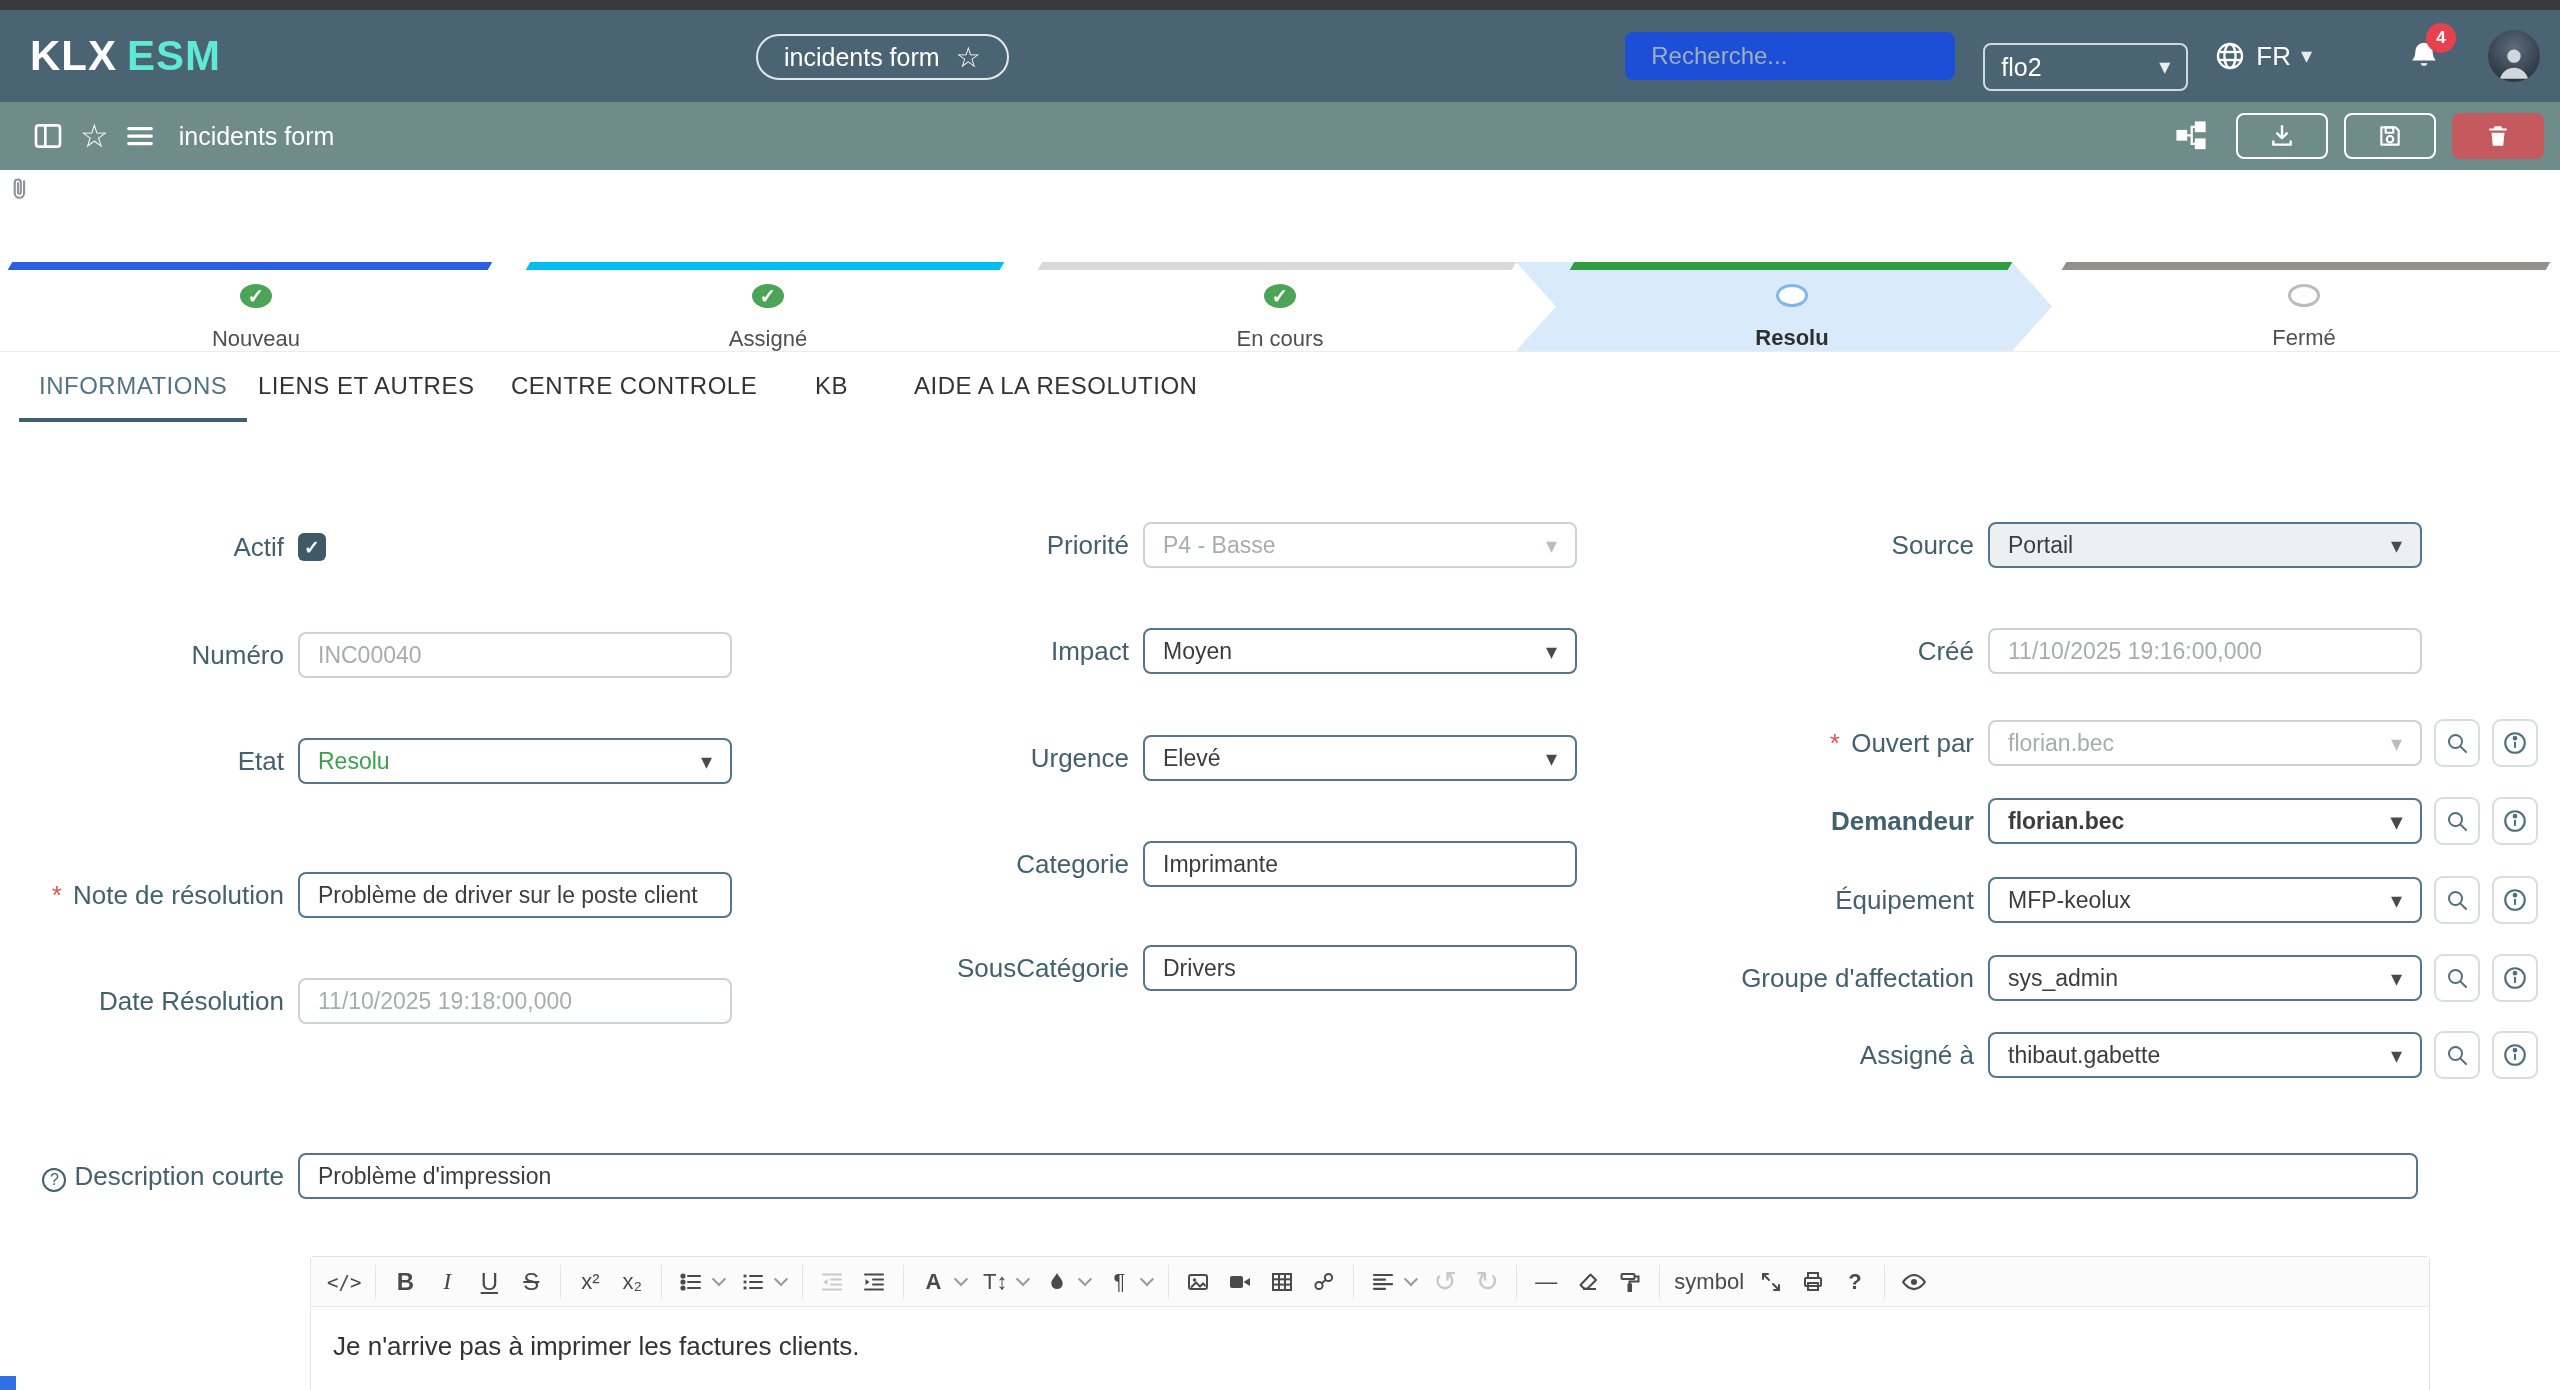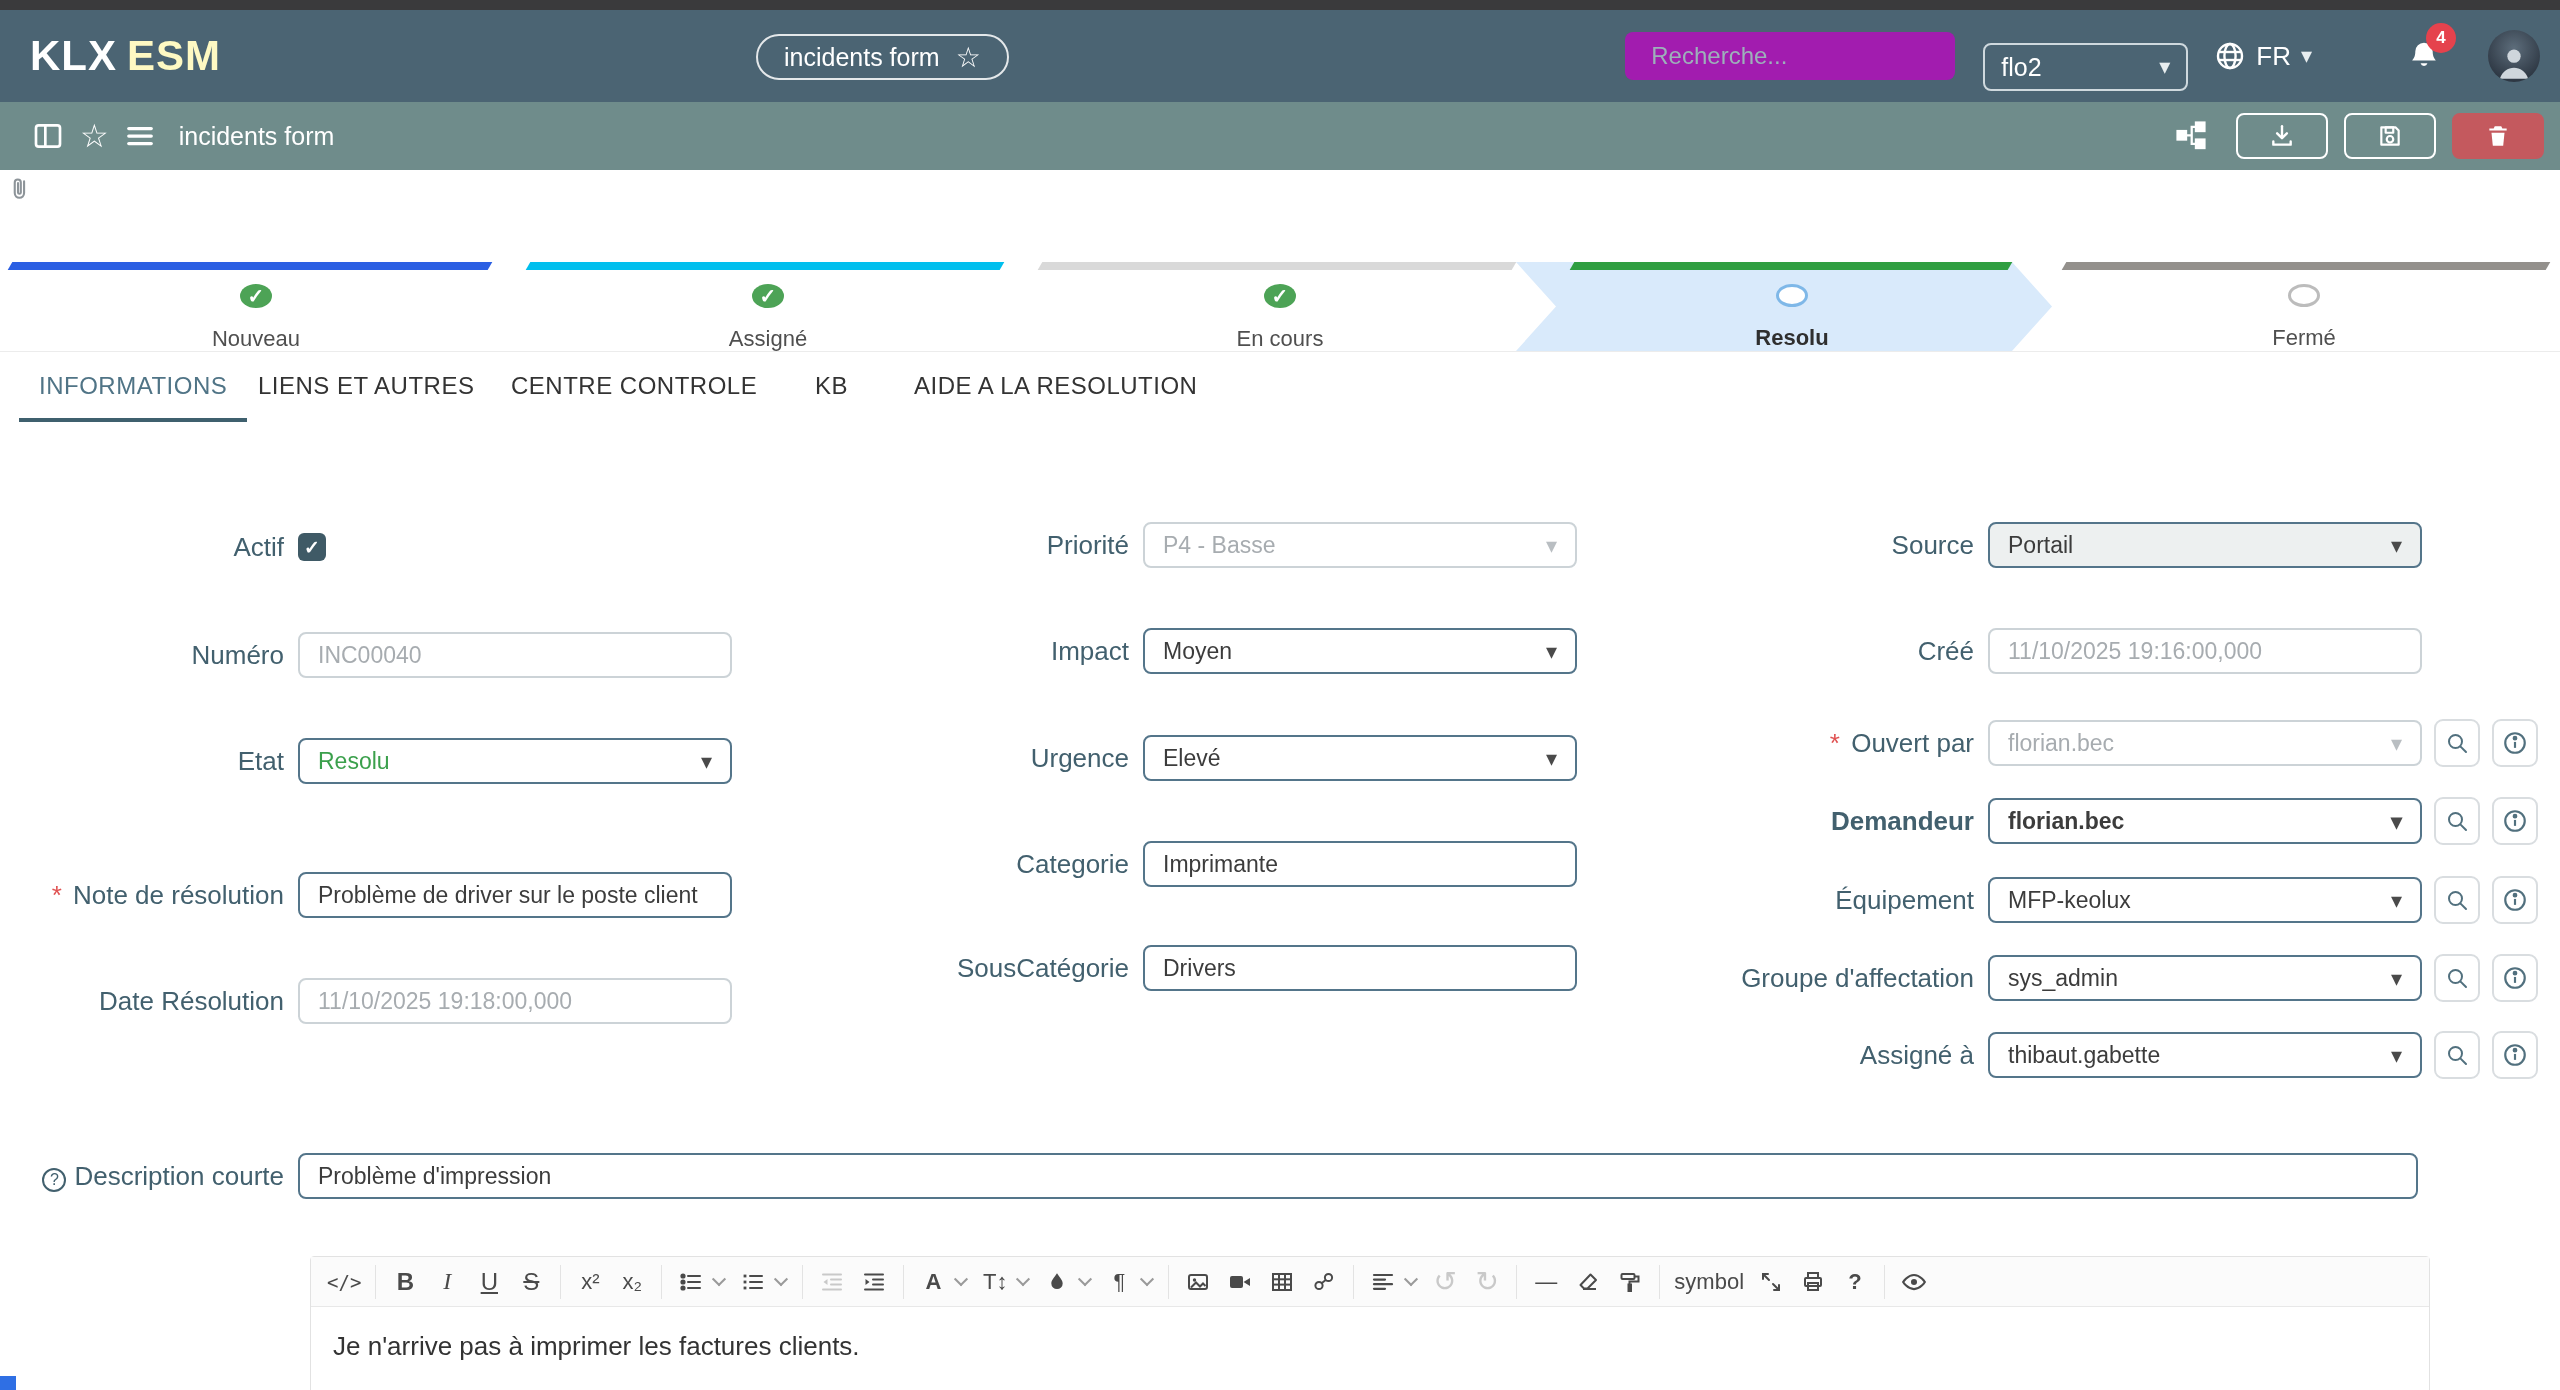--- a/index.html
+++ b/index.html
@@ -7,28 +7,28 @@
               font-family:"Liberation Sans", sans-serif; }
   #page { position:relative; width:2560px; height:1390px; background:#fff; overflow:hidden; }
 
   
   .chrome-strip { position:absolute; left:0; top:0; width:2560px; height:10px; background:#3a3a3c; }
 
   
   .header { position:absolute; left:0; top:10px; width:2560px; height:92px; background:#4b6473;
             display:flex; align-items:center; }
   .logo { margin-left:30px; font-size:42px; font-weight:bold; letter-spacing:1px; color:#fff; white-space:nowrap; }
-  .logo .accent { color:#fef9c3; margin-left:10px; }
+  .logo .accent { color:#5eead4; margin-left:10px; }
   .form-pill { position:absolute; left:756px; top:24px; height:46px; padding:0 26px;
                border:2px solid rgba(255,255,255,.85); border-radius:24px;
                display:flex; align-items:center; gap:16px; color:#fff; }
   .form-pill .pill-text { font-size:25px; }
   .star-glyph::after { content:"☆"; font-size:28px; color:#fff; }
   .hdr-right { margin-left:auto; display:flex; align-items:center; padding-right:20px; }
-  .search-box { width:330px; height:48px; background:#a21caf; border-radius:8px;
+  .search-box { width:330px; height:48px; background:#1d4ed8; border-radius:8px;
                 display:flex; align-items:center; padding:0 14px; gap:12px; margin-right:28px; }
   .search-box input { flex:1; background:transparent; border:none; outline:none;
                       font-size:24px; color:#dce5ea; font-family:inherit; }
   .search-box input::placeholder { color:#9db0ba; }
   .ws-select { width:205px; height:48px; border:2px solid #cfd9de; border-radius:8px;
                display:flex; align-items:center; padding:0 16px; margin-right:26px;margin-top:22px; }
   .ws-select .ws-val { font-size:25px; color:#fff; }
   .ws-select .caret-w { margin-left:auto; }
   .caret-w::after { content:"▾"; color:#e8eef0; font-size:22px; }
   .lang { display:flex; align-items:center; gap:10px; margin-right:96px; color:#fff; }

